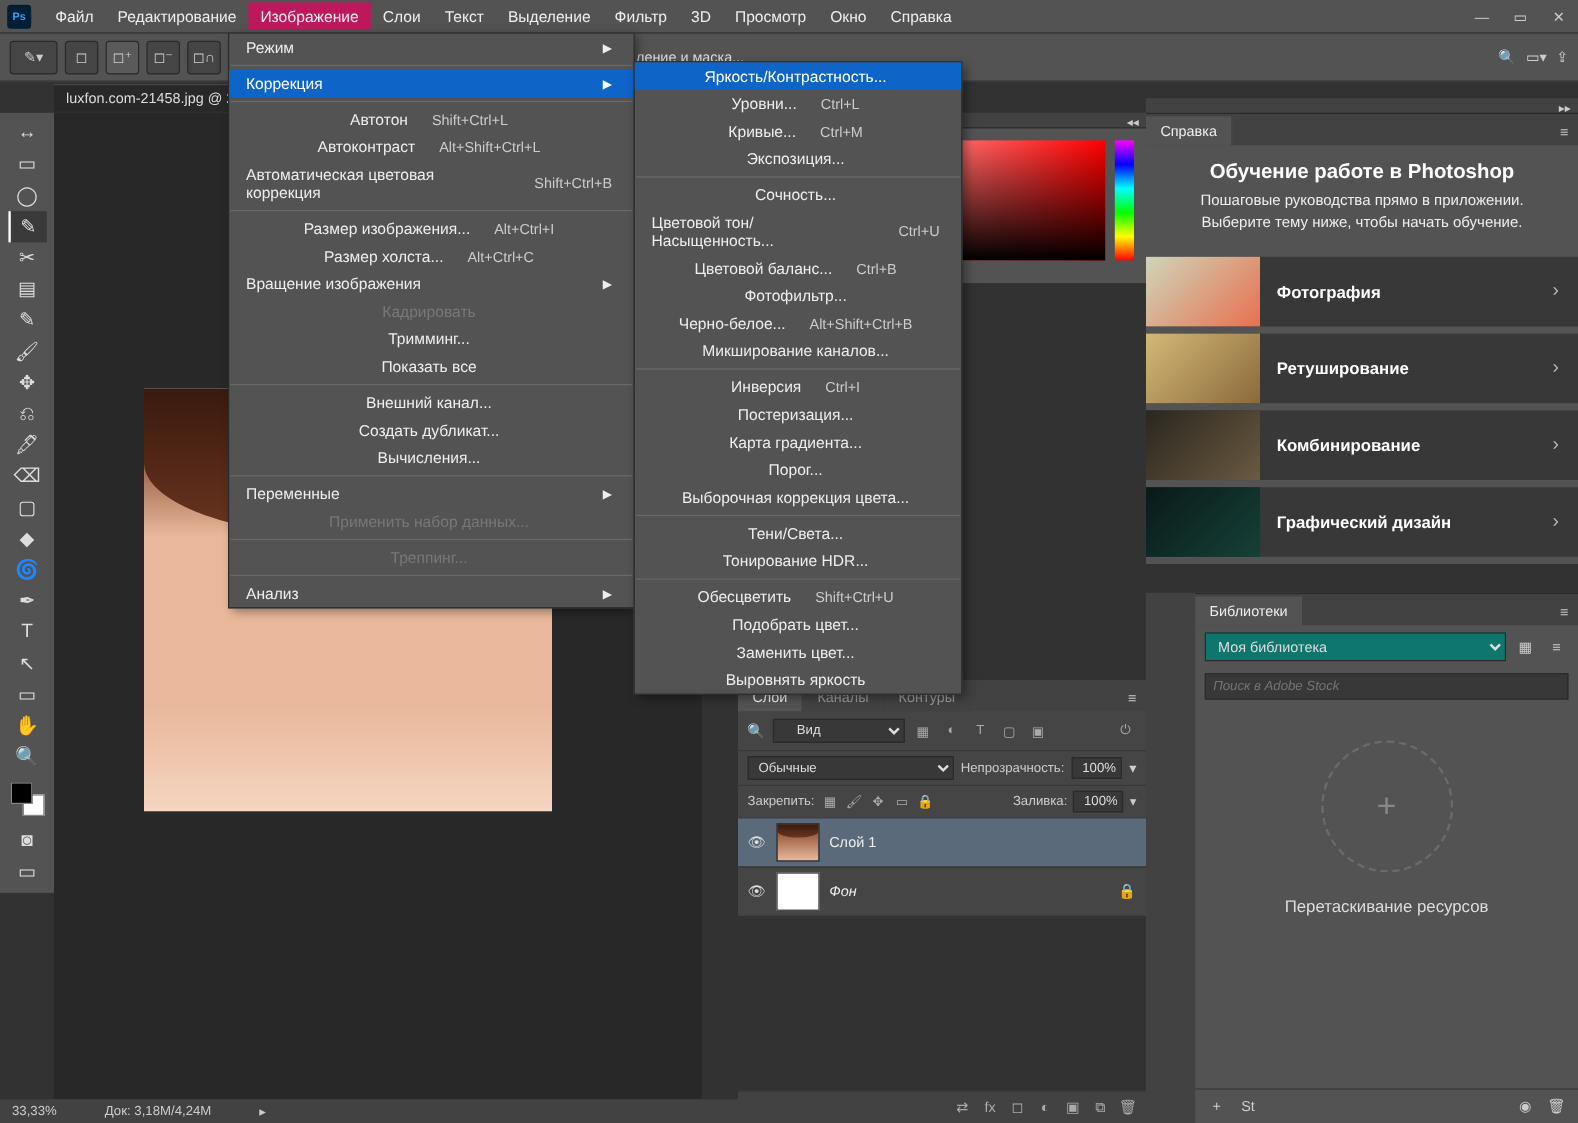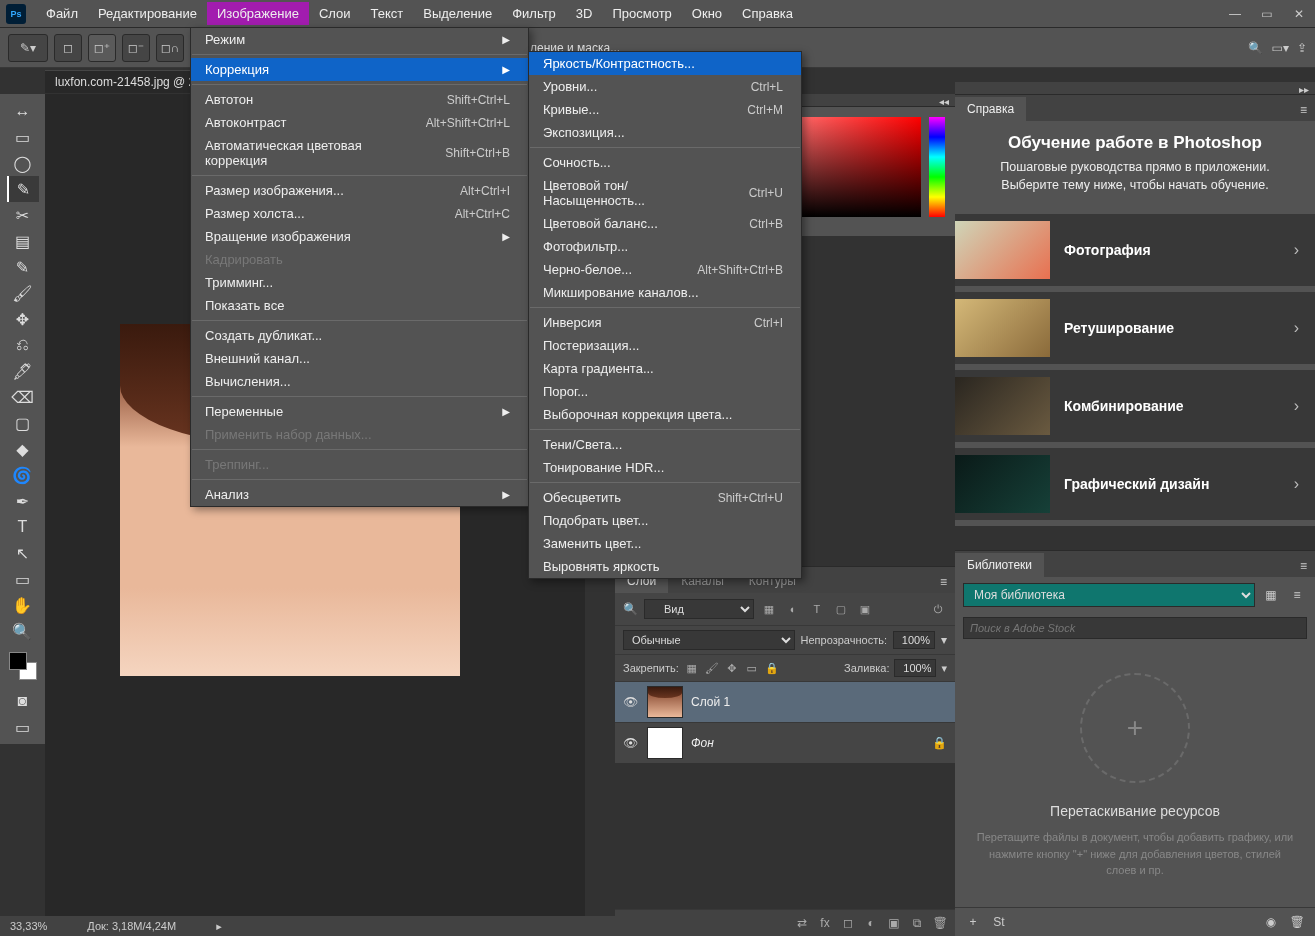--- a/index.html
+++ b/index.html
@@ -2,21 +2,21 @@
 <html><head>
 <meta charset="utf-8">
 <style>
 * { margin: 0; padding: 0; box-sizing: border-box; font-family: "Segoe UI", Tahoma, sans-serif; }
 body { background: #323232; color: #ccc; font-size: 12px; overflow: hidden; width: 1315px; height: 936px; position: relative; }
 
 
 .menubar { height: 28px; background: #535353; display: flex; align-items: center; padding: 0 6px; border-bottom: 1px solid #2a2a2a; }
 .ps-logo { width: 20px; height: 20px; background: #001e36; color: #31a8ff; font-size: 9px; font-weight: bold; display: flex; align-items: center; justify-content: center; border-radius: 3px; margin-right: 10px; }
 .menubar-item { padding: 4px 10px; cursor: pointer; font-size: 13px; color: #eee; }
-.menubar-item.active { background: #a21caf; }
+.menubar-item.active { background: #be185d; }
 .window-controls { margin-left: auto; display: flex; gap: 12px; color: #ccc; }
 .window-controls span { width: 20px; text-align: center; cursor: pointer; }
 
 
 .optionsbar { height: 40px; background: #535353; border-bottom: 1px solid #383838; display: flex; align-items: center; padding: 0 8px; gap: 6px; position: relative; }
 .tool-preset { width: 40px; height: 28px; background: #454545; border: 1px solid #2a2a2a; border-radius: 3px; display:flex; align-items:center; justify-content:center; }
 .opt-btn { width: 28px; height: 28px; background: #454545; border: 1px solid #2a2a2a; border-radius: 3px; display:flex; align-items:center; justify-content:center; }
 .opt-btn.active { background: #5a5a5a; }
 .opt-right { margin-left: auto; display:flex; gap:8px; align-items:center; }
 .mask-label { position: absolute; left: 530px; text-decoration: underline; color: #ddd; font-size: 12px; }
@@ -37,21 +37,21 @@
 .canvas-area { position: absolute; left: 45px; top: 94px; right: 730px; bottom: 20px; background: #282828; }
 .canvas-img { position: absolute; left: 75px; top: 230px; width: 340px; height: 352px; background: #fff; display:flex; align-items:center; justify-content:center; overflow:hidden; }
 .face { position:relative; width:100%; height:100%; background: linear-gradient(180deg,#5a2f1a 0%,#7a3a22 10%,#e9b89a 35%,#e9b89a 75%,#f5d5c0 100%); }
 .face::before { content:""; position:absolute; left:0; right:0; top:0; height:35%; background: linear-gradient(180deg,#3a1a0e,#6a3520); border-radius: 0 0 50% 50%; }
 
 
 .statusbar { position: absolute; bottom: 0; left: 0; right: 0; height: 20px; background: #424242; display: flex; align-items: center; padding: 0 10px; gap: 40px; font-size: 11px; }
 
 
 .menu { position: absolute; background: #535353; border: 1px solid #2a2a2a; box-shadow: 3px 3px 8px rgba(0,0,0,0.4); z-index: 100; }
-.menu-item { padding: 4px 18px 4px 14px; display: flex; justify-content: space-between; align-items: center; font-size: 13px; color: #eee; cursor: pointer; min-height: 22px; gap: 20px; }
+.menu-item { padding: 4px 18px 4px 14px; display: flex; justify-content: center; align-items: center; font-size: 13px; color: #eee; cursor: pointer; min-height: 22px; gap: 20px; }
 .menu-item.highlighted { background: #0f64c8; color: #fff; }
 .menu-item.disabled { color: #787878; }
 .menu-sep { height: 1px; background: #6a6a6a; margin: 3px 1px; }
 .menu-arrow { font-size: 10px; margin-left: auto; }
 .menu-shortcut { color: #ccc; font-size: 12px; }
 .menu1 { left: 190px; top: 27px; width: 339px; }
 .menu2 { left: 528px; top: 51px; width: 274px; }
 .panels-right { position: absolute; right: 0; top: 82px; width: 360px; bottom: 0; background: #424242; display:flex; flex-direction:column; }
 .panels-mid { position: absolute; right: 360px; top: 94px; width: 340px; bottom: 0; background: #424242; display:flex; flex-direction:column; }
 
@@ -64,21 +64,21 @@
 
 
 .color-body { display:flex; gap:8px; padding: 10px; height: 120px; }
 .color-field { flex:1; background: linear-gradient(to right, #fff, #ff0000); position:relative; }
 .color-field::after { content:""; position:absolute; inset:0; background:linear-gradient(to top, #000, transparent); }
 .hue-strip { width:16px; background: linear-gradient(to bottom, #f0f, #00f, #0ff, #0f0, #ff0, #f00); }
 
 
 .learn-title { font-size: 17px; font-weight: 600; color: #fff; text-align: center; padding: 12px 20px 6px; }
 .learn-sub { font-size: 12.5px; color: #eee; text-align: center; padding: 0 20px 14px; line-height:1.4; }
-.learn-card { display:flex; align-items:center; background: #383838; margin: 6px 0; height: 72px; cursor:pointer; }
+.learn-card { display:flex; align-items:center; background: #383838; margin: 6px 0; height: 58px; cursor:pointer; }
 .learn-thumb { width: 95px; height: 58px; background:#888; }
 .learn-label { flex:1; padding: 0 14px; font-size:14px; font-weight:600; color:#fff; }
 .learn-chev { padding:0 16px; color:#bbb; font-size:16px; }
 .lt1 { background: linear-gradient(135deg,#cfd5b8,#e87050); }
 .lt2 { background: linear-gradient(135deg,#d4b878,#8a6a3a); }
 .lt3 { background: linear-gradient(135deg,#2a2620,#6a5a40); }
 .lt4 { background: linear-gradient(135deg,#0a1a18,#164038); }
 
 
 .lib-bar { display:flex; align-items:center; padding: 6px 8px; gap:6px; }
@@ -242,24 +242,24 @@
       <span>Кадрировать</span>
     </div>
     <div class="menu-item">
       <span>Тримминг...</span>
     </div>
     <div class="menu-item">
       <span>Показать все</span>
     </div>
     <div class="menu-sep"></div>
     <div class="menu-item">
+      <span>Внешний канал...</span>
+    </div>
+    <div class="menu-item">
       <span>Создать дубликат...</span>
-    </div>
-    <div class="menu-item">
-      <span>Внешний канал...</span>
     </div>
     <div class="menu-item">
       <span>Вычисления...</span>
     </div>
     <div class="menu-sep"></div>
     <div class="menu-item">
       <span>Переменные</span>
       <span class="menu-arrow">▶</span>
     </div>
     <div class="menu-item disabled">
@@ -458,35 +458,34 @@
             <div class="learn-thumb lt4"></div>
             <div class="learn-label">Графический дизайн</div>
             <div class="learn-chev">›</div>
           </div>
         </div>
     </div>
   </div>
 
   <div style="height:24px; background:#323232;"></div>
 
-  <div class="panel" style="flex:1; display:flex; flex-direction:column;">
+  <div class="panel" style="flex:1; display:flex; flex-direction:column;margin-left:41px;">
     <div class="panel-tabs">
       <div class="panel-tab">Библиотеки</div>
       <div class="panel-menu-btn">≡</div>
     </div>
     <div class="lib-bar">
       <select class="lib-select"><option>Моя библиотека</option></select>
       <div class="lib-icon">▦</div>
       <div class="lib-icon">≡</div>
     </div>
     <input class="lib-search" placeholder="Поиск в Adobe Stock" style="">
     <div class="lib-drop">
       <div class="lib-circle">+</div>
       <div class="lib-drop-title">Перетаскивание ресурсов</div>
-      <div class="lib-drop-desc">Перетащите файлы в документ, чтобы добавить графику, или нажмите кнопку "+" ниже для добавления цветов, стилей слоев и пр.</div>
     </div>
     <div style="flex:1"></div>
     <div class="lib-footer">
       <span class="lib-icon">+</span>
       <span class="lib-icon">St</span>
       <span class="sp"></span>
       <span class="lib-icon">◉</span>
       <span class="lib-icon">🗑</span>
     </div>
   </div>

